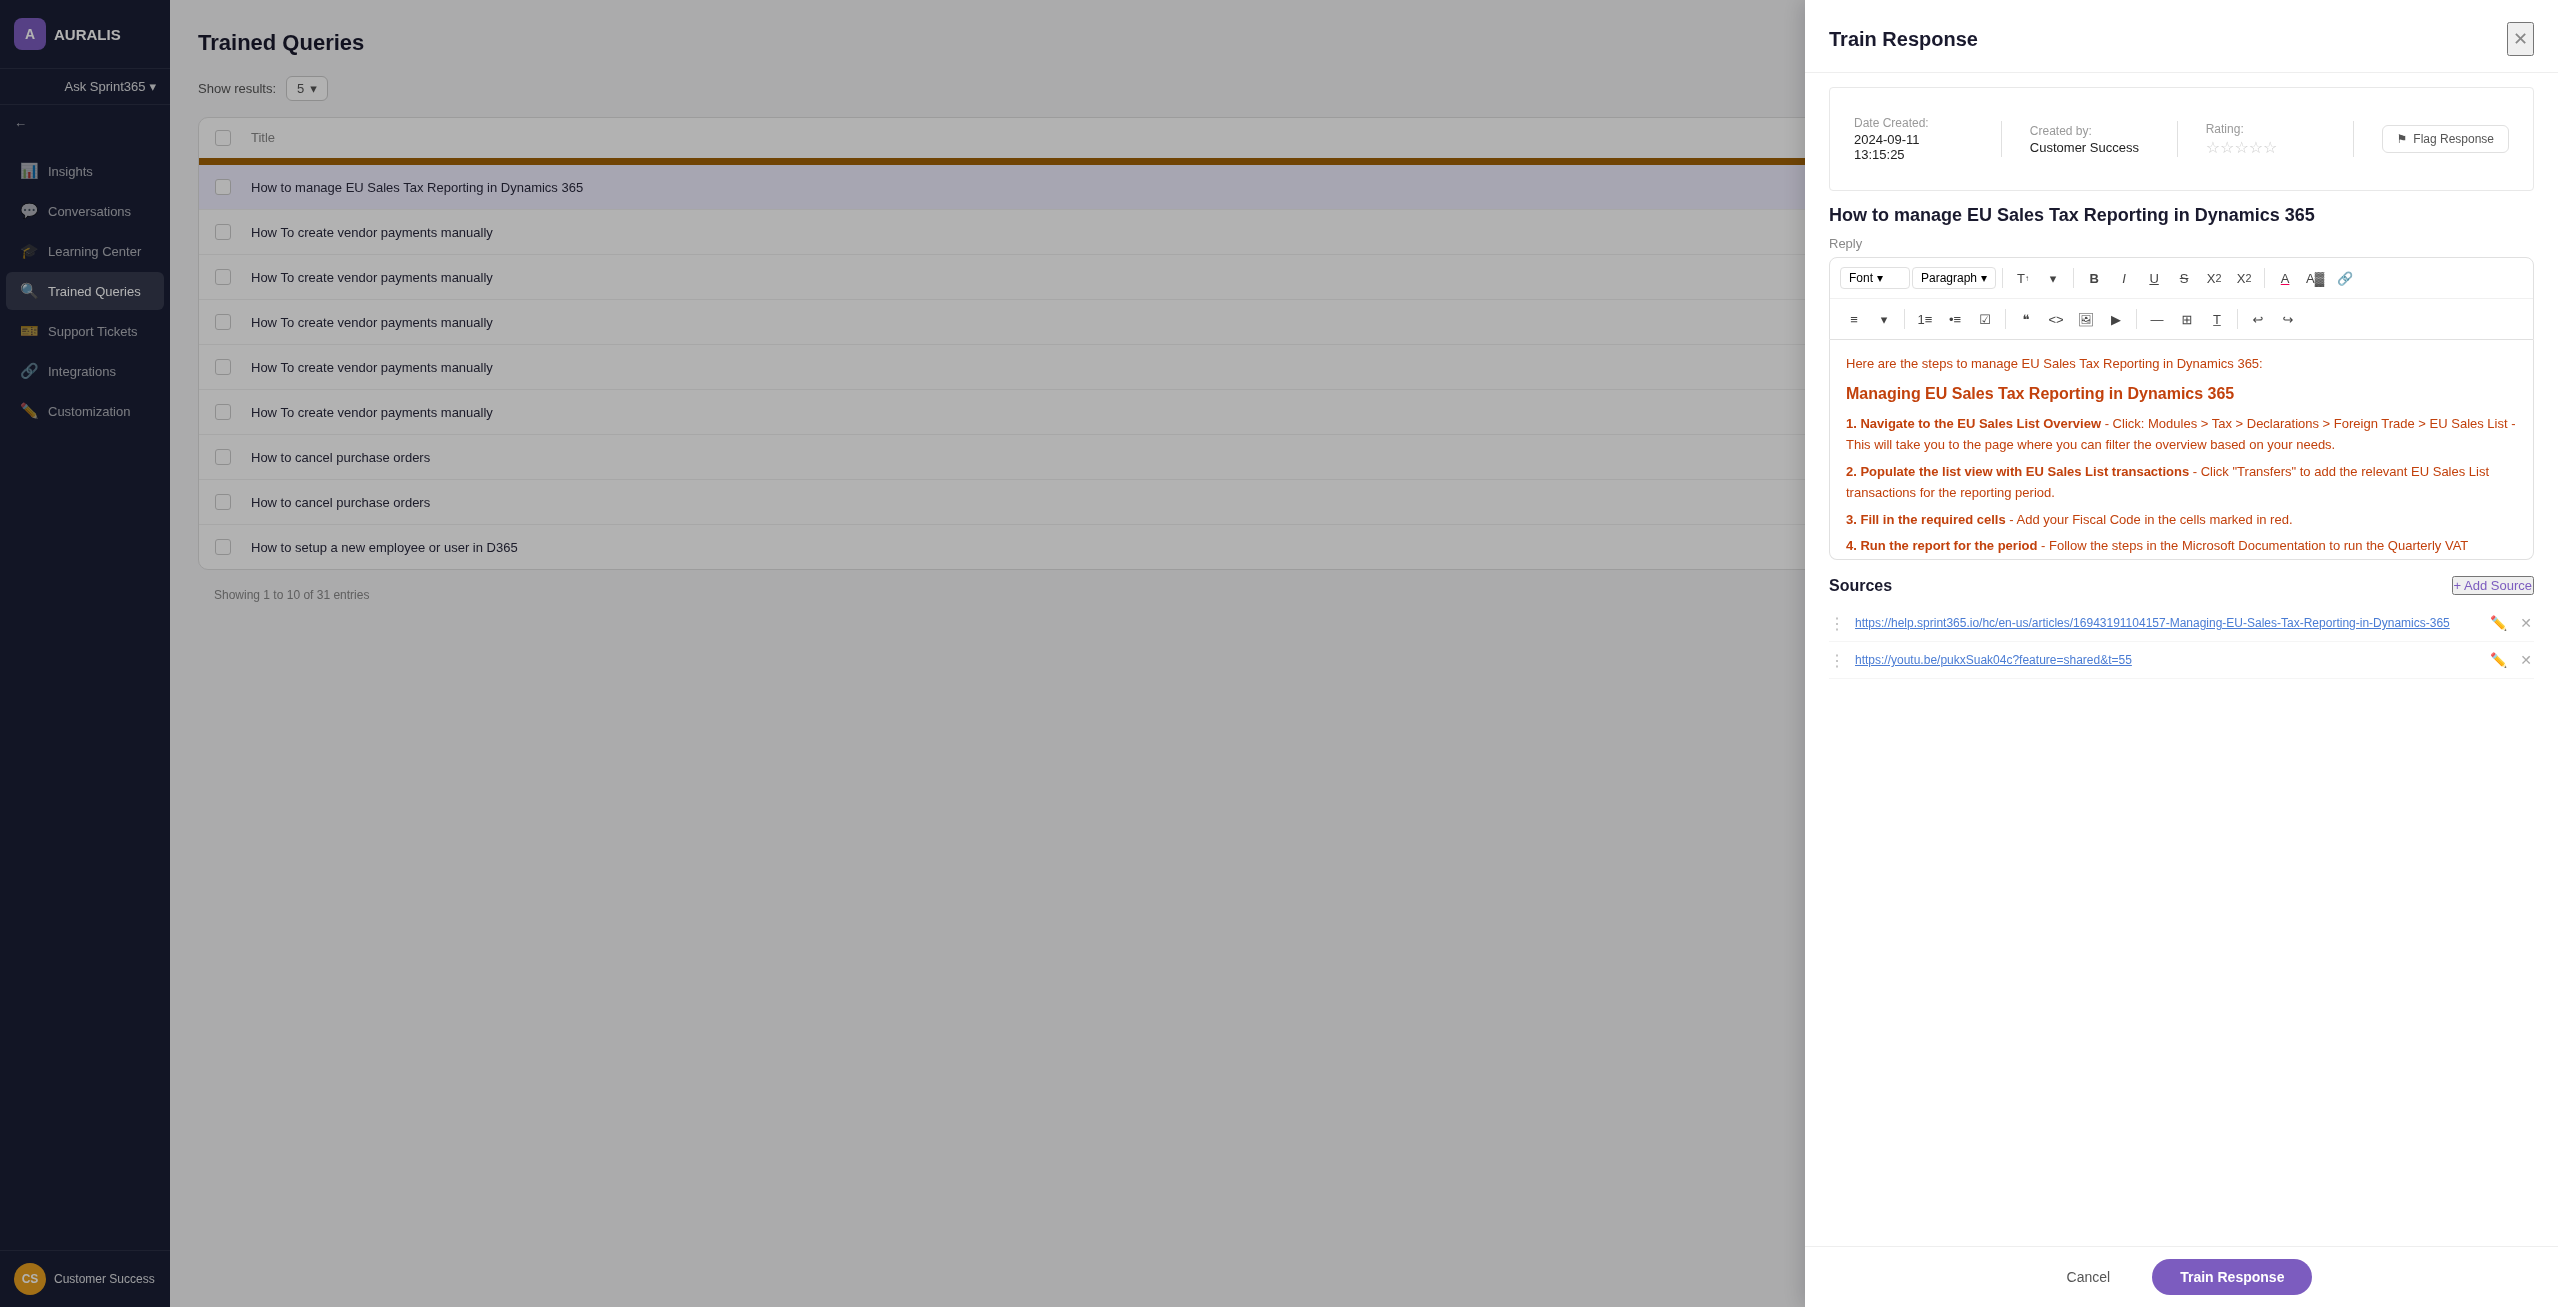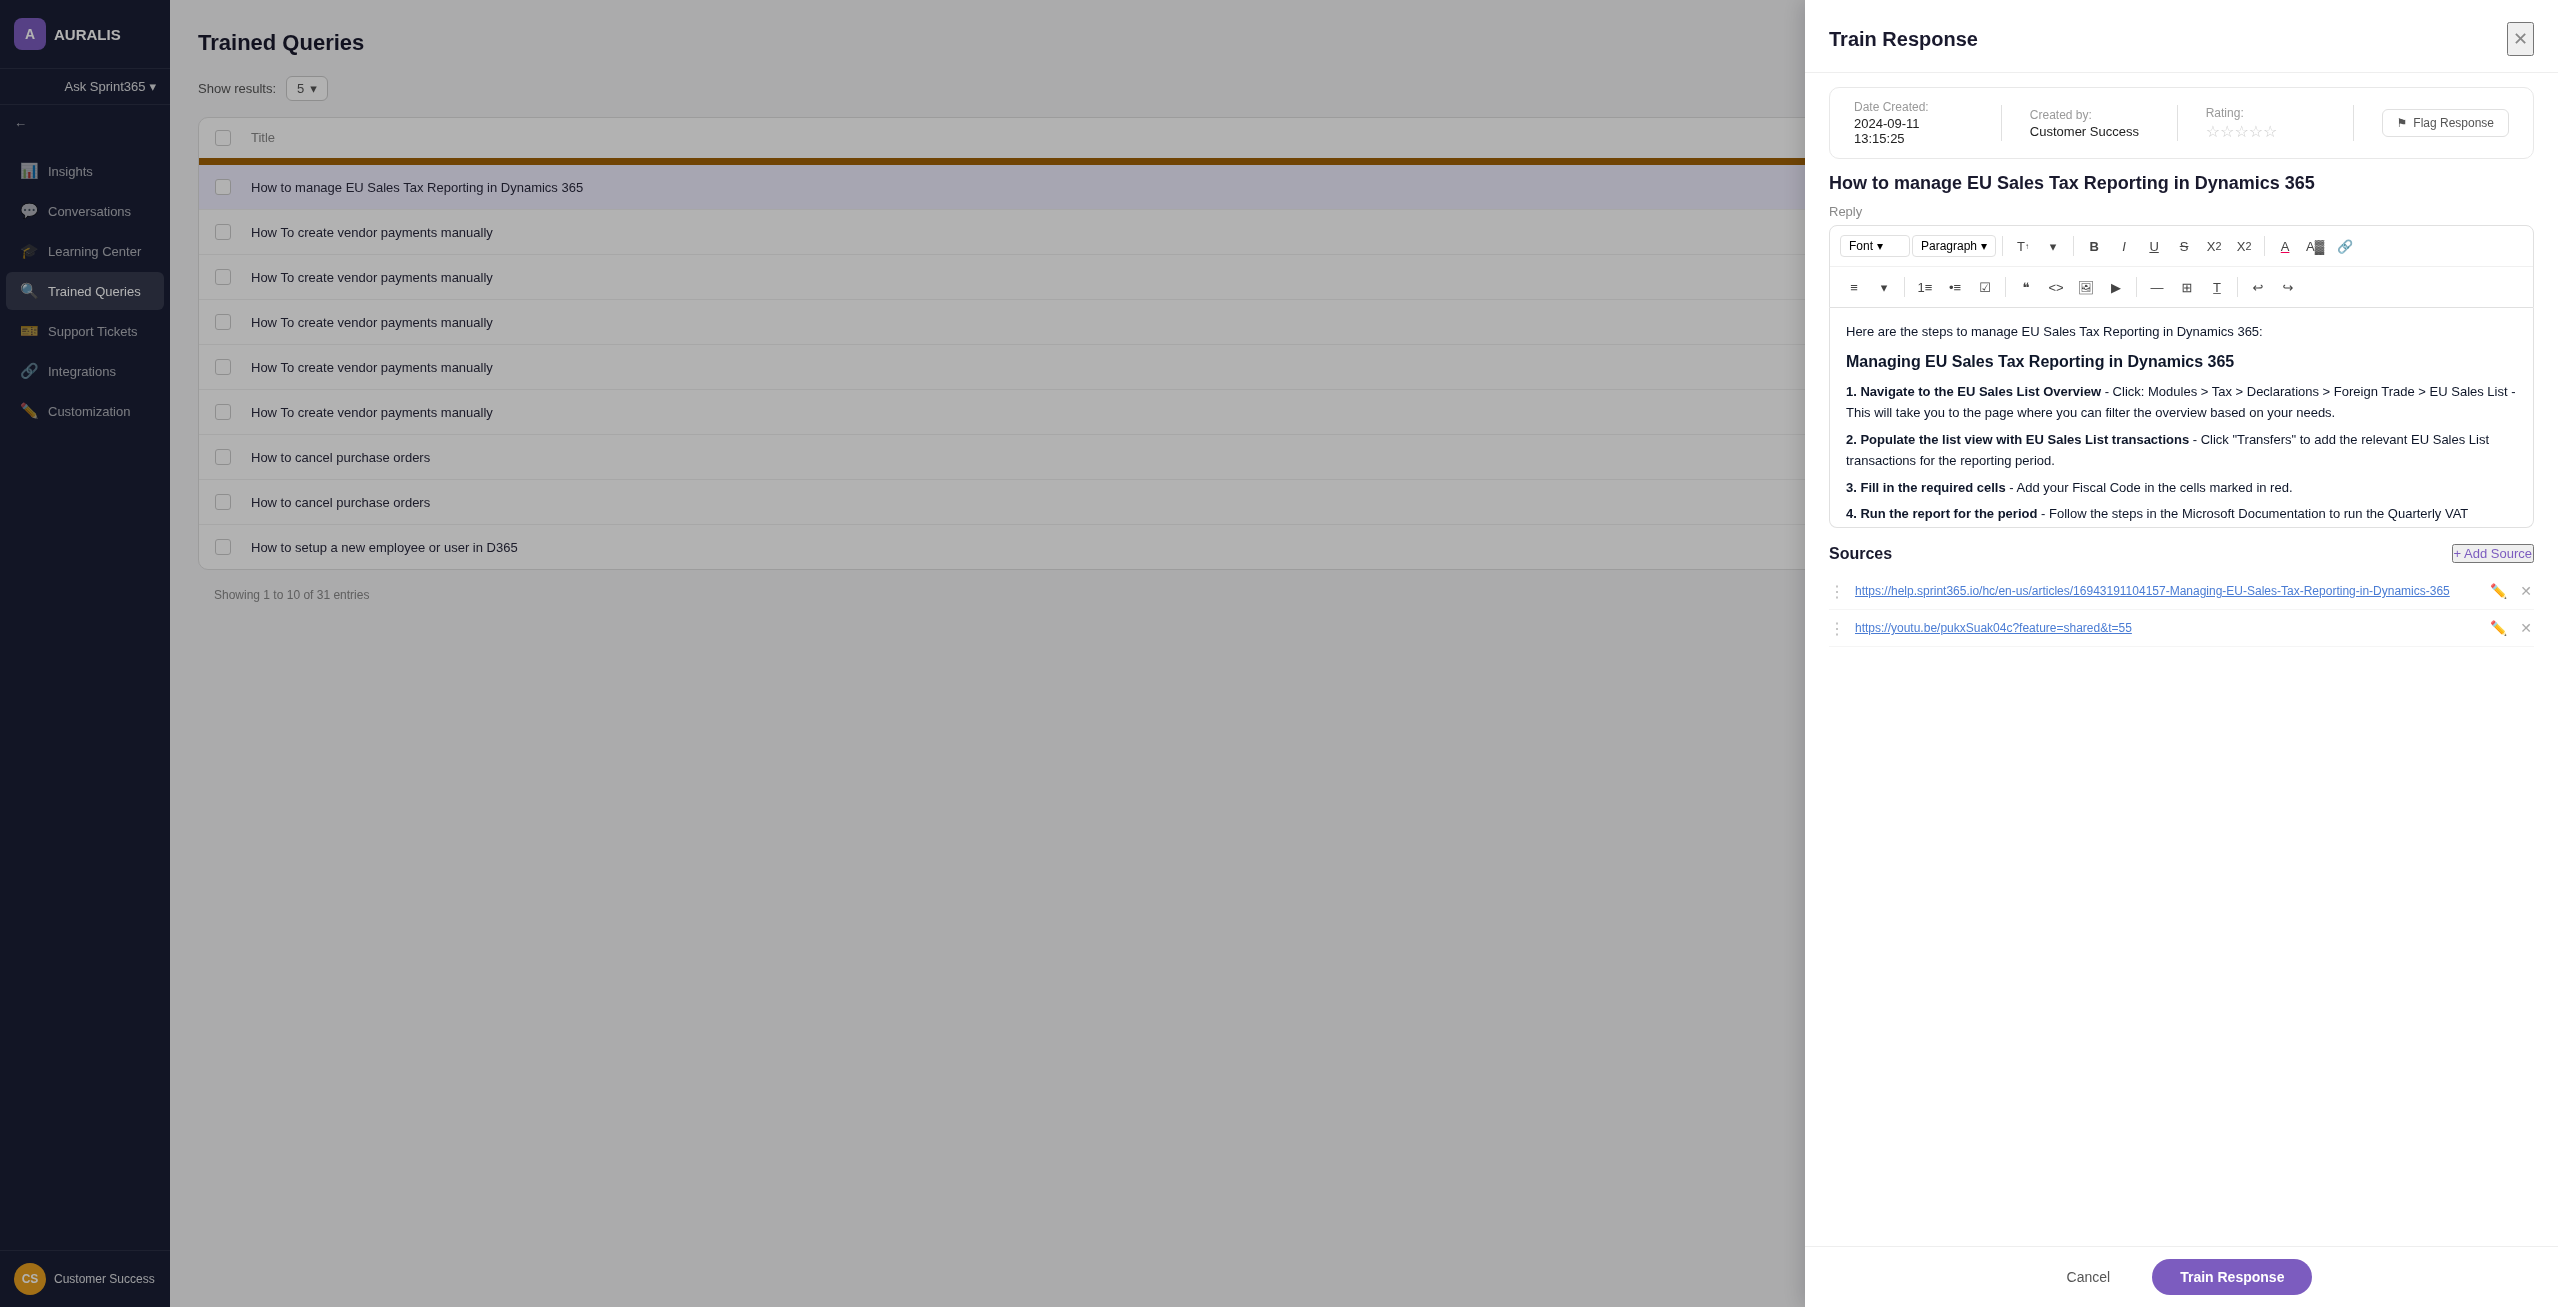--- a/index.html
+++ b/index.html
@@ -166,24 +166,24 @@
     .panel-header {
       display: flex; align-items: center; justify-content: space-between;
       padding: 22px 24px 16px;
       border-bottom: 1px solid #eee;
     }
     .panel-title { font-size: 20px; font-weight: 600; color: #1a1a2e; }
     .panel-close { cursor: pointer; font-size: 18px; color: #888; padding: 4px; }
 
     .meta-bar {
       display: flex; align-items: center; gap: 12px;
-      padding: 12px 24px;
+      padding: 28px 24px;
       border: 1px solid #e8e8e8;
       margin: 14px 24px;
-      border-radius: 10px;
+      border-radius: 4px;
       font-size: 12px;
       color: #555;
     }
     .meta-field { flex: 1; }
     .meta-label { color: #999; margin-bottom: 2px; }
     .meta-value { color: #222; font-size: 13px; }
     .meta-divider { width: 1px; height: 36px; background: #e0e0e0; margin: 0 16px; }
     .flag-btn {
       display: flex; align-items: center; gap: 6px;
       border: 1px solid #e0e0e0;
@@ -247,21 +247,21 @@
     }
 
     
     .editor-content {
       border: 1px solid #e0e0e0;
       border-top: none;
       border-radius: 0 0 8px 8px;
       margin: 0 24px;
       padding: 14px 16px;
       font-size: 13px;
-      color: #0f172a;
+      color: #c2410c;
       line-height: 1.6;
       max-height: 220px;
       overflow-y: auto;
     }
     .editor-content h2 { font-size: 16px; font-weight: 700; margin: 6px 0 8px; }
     .editor-content .step-bold { font-weight: 700; }
     .editor-content p { margin-bottom: 6px; }
 
     
     .sources-section { padding: 16px 24px 0; }

